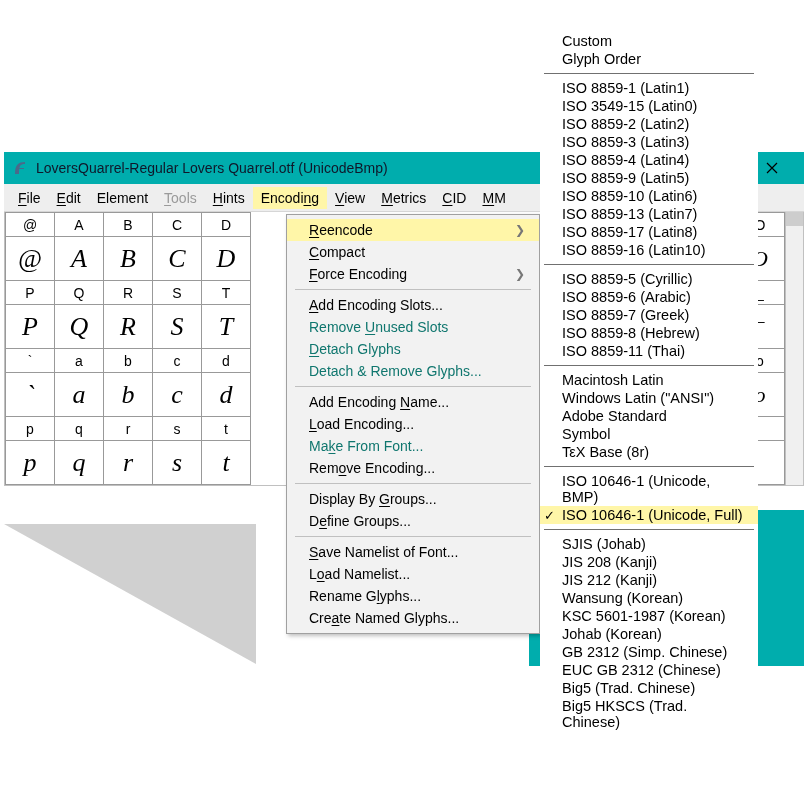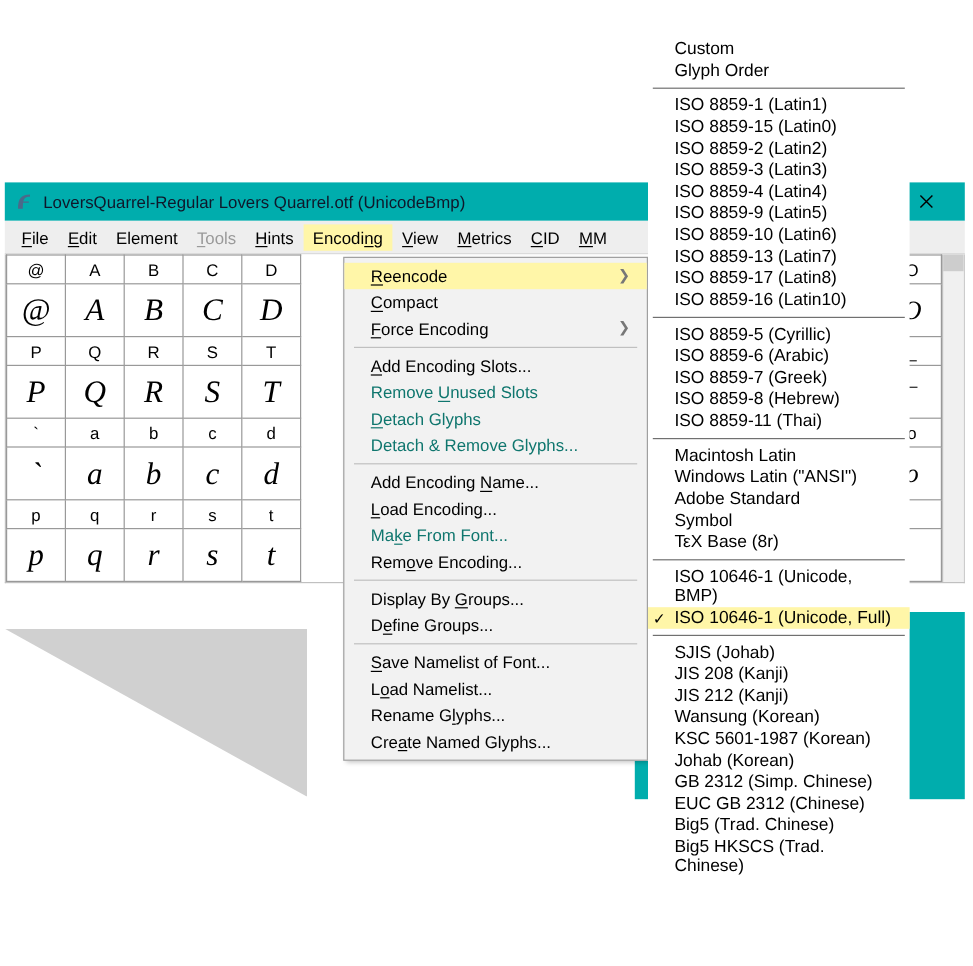--- a/index.html
+++ b/index.html
@@ -17,21 +17,21 @@
   .content { display: flex; background: #fff; border: 1px solid #c0c0c0; border-top: none; }
   .glyph-table { border-collapse: collapse; }
   .glyph-table td { width: 49px; height: 24px; border: 1px solid #999; text-align: center; font-size: 14px; vertical-align: middle; }
   .glyph-table td.big { height: 44px; font-size: 26px; font-family: "Brush Script MT","Segoe Script",cursive; font-style: italic; }
   .glyph-table td.bigplain { height: 44px; font-size: 22px; font-family: Georgia, serif; font-style: italic; }
   .scrollbar { width: 18px; background: #f0f0f0; border-left: 1px solid #c0c0c0; position: relative; }
   .scroll-thumb { position:absolute; top:0; left:0; right:0; height: 14px; background: #cdcdcd; }
   .teal-block { position:absolute; left: 529px; top:510px; width:275px; height:156px; background:#00ADAD; z-index:1;}
   .gray-block { position:absolute; left: 4px; top:524px; width:252px; height:140px; background:#d0d0d0; z-index:0; clip-path: polygon(0 0, 100% 0, 100% 100%); }
   .dropdown { position:absolute; left:286px; top:214px; width:254px; background:#f2f2f2; border:1px solid #a0a0a0; box-shadow: 2px 2px 4px rgba(0,0,0,.25); z-index:5; padding: 4px 0; }
-  .dd-item { padding: 3px 14px 3px 22px; font-size: 14px; color:#000; display:flex; align-items:flex-start; justify-content:space-between; }
+  .dd-item { padding: 3px 14px 3px 22px; font-size: 14px; color:#000; display:flex; align-items:center; justify-content:space-between; }
   .dd-item.disabled { color:#0f766e; }
   .dd-item.hl { background:#fff6a8; }
   .dd-sep { height:1px; background:#c0c0c0; margin: 4px 8px; }
   .arrow { color:#777; font-size:12px; }
   .submenu { position:absolute; left:540px; top:0px; width:218px; background:#fff; z-index:6; padding: 2px 0; margin-top: 30px; }
   .sm-item { padding: 1px 10px 1px 22px; font-size: 14.5px; color:#000; position:relative; }
   .sm-item.hl { background:#fff6a8; }
   .sm-sep { height:1px; background:#707070; margin:5px 4px 5px 4px; }
   .check { position:absolute; left:4px; top:2px; font-size:13px; }
 </style>
@@ -220,21 +220,21 @@
     </div>
     <div class="dd-item">
       <span>Cre<span class="underline-first">a</span>te Named Glyphs...</span>
     </div>
   </div>
 <div class="submenu" id="submenu">
     <div class="sm-item">Custom</div>
     <div class="sm-item">Glyph Order</div>
     <div class="sm-sep"></div>
     <div class="sm-item">ISO 8859-1  (Latin1)</div>
-    <div class="sm-item">ISO 8859-15  (Latin0)</div>
+    <div class="sm-item">ISO 3549-15  (Latin0)</div>
     <div class="sm-item">ISO 8859-2  (Latin2)</div>
     <div class="sm-item">ISO 8859-3  (Latin3)</div>
     <div class="sm-item">ISO 8859-4  (Latin4)</div>
     <div class="sm-item">ISO 8859-9  (Latin5)</div>
     <div class="sm-item">ISO 8859-10  (Latin6)</div>
     <div class="sm-item">ISO 8859-13  (Latin7)</div>
     <div class="sm-item">ISO 8859-17  (Latin8)</div>
     <div class="sm-item">ISO 8859-16  (Latin10)</div>
     <div class="sm-sep"></div>
     <div class="sm-item">ISO 8859-5 (Cyrillic)</div>

